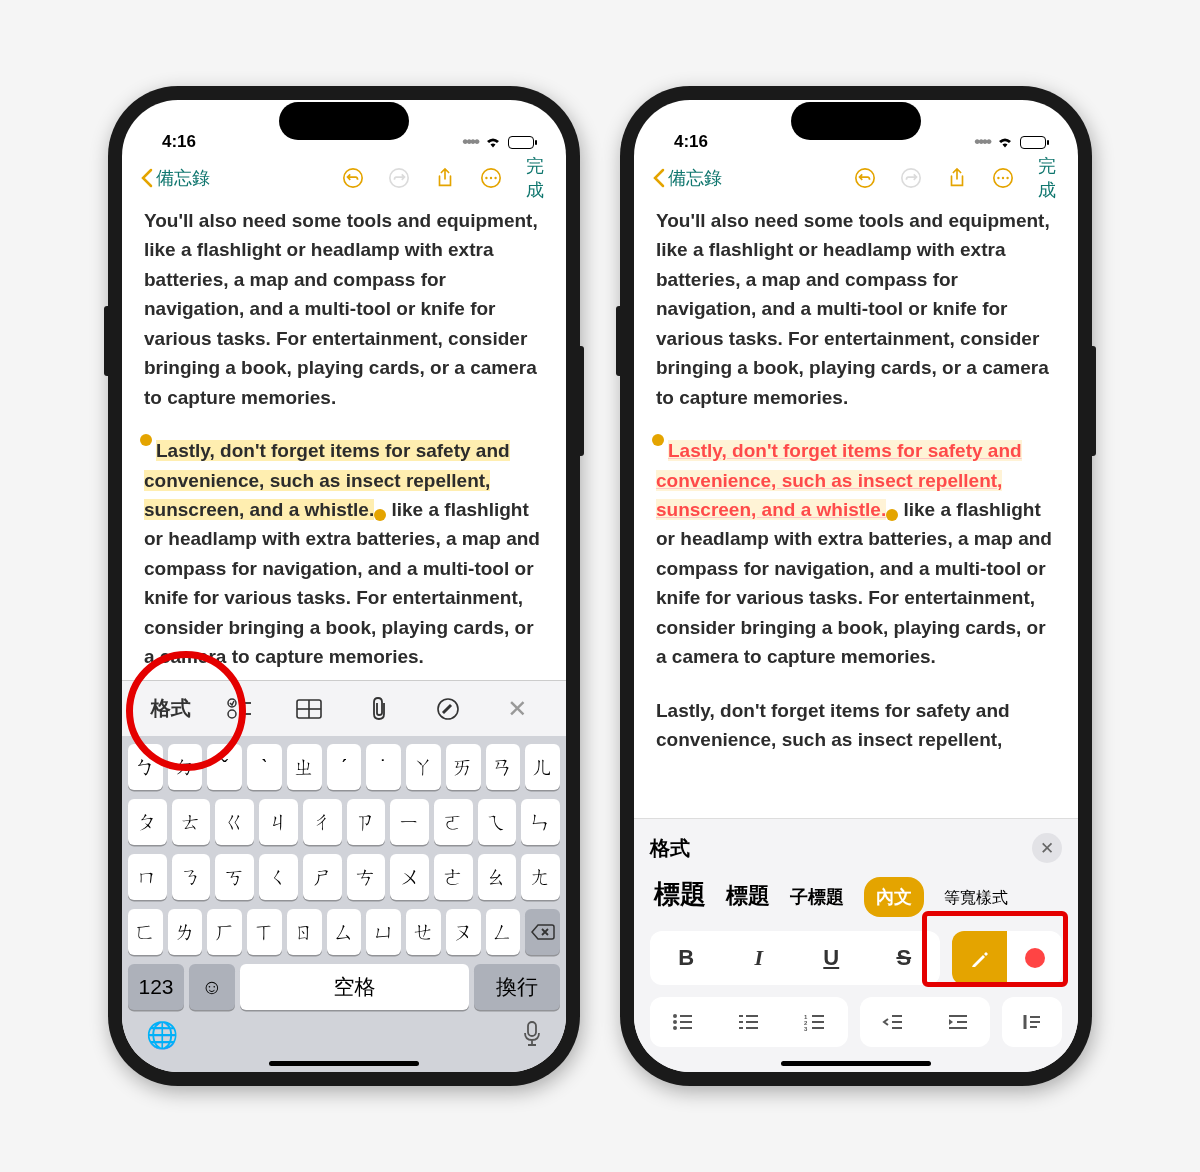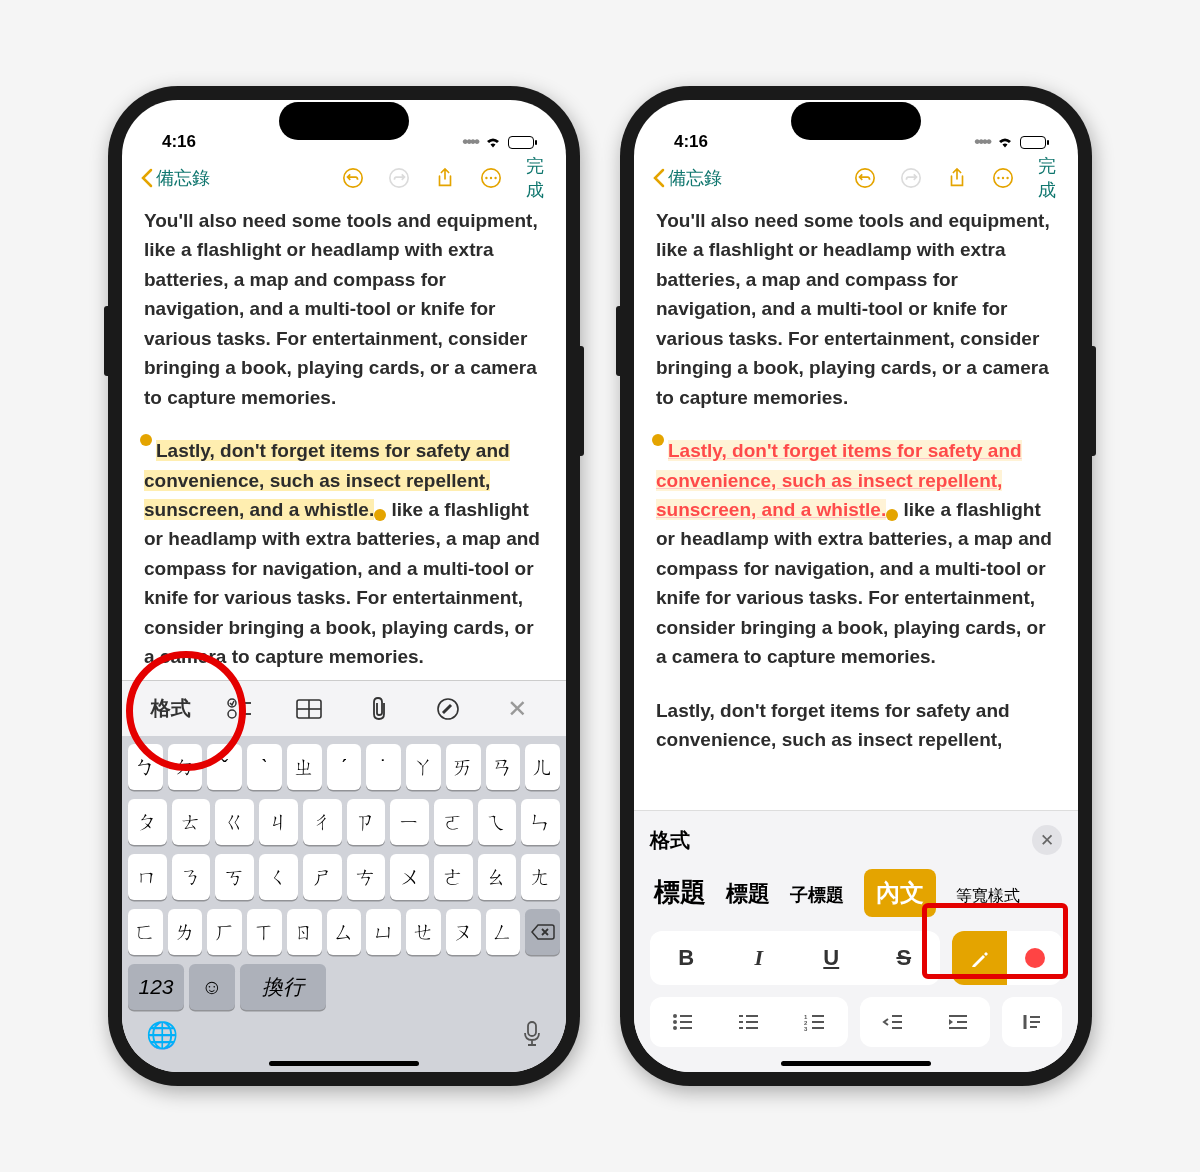--- a/index.html
+++ b/index.html
@@ -135,39 +135,39 @@
     background:#fff;
     border-radius:6px;
     box-shadow: 0 1.5px 0 rgba(0,0,0,.3);
     display:flex;
     align-items:center;
     justify-content:center;
     font-size: 21px;
   }
   .key.gray { background:#adb1ba; }
   .space-row { display:flex; gap:5px; }
-  .space-row .key { height:46px;font-style:italic; }
+  .space-row .key { height:46px; }
   .bottom-kb { display:flex; justify-content:space-between; padding:10px 18px 0 18px; color:#555;}
   .home-ind { width:150px; height:5px; background:#000; border-radius:4px; margin:10px auto 0 auto;}
 
   
   .format-panel {
     background:#f4f4f6;
     border-top:1px solid #ddd;
     padding: 14px 16px 6px 16px;
     position:relative;
   }
   .fp-head { display:flex; justify-content:space-between; align-items:center; margin-bottom:14px;}
   .fp-title { font-size:20px; font-weight:700;}
   .fp-x { width:30px; height:30px; background:#e2e2e6; border-radius:50%; display:flex; align-items:center; justify-content:center; color:#666; font-size:17px;}
   .fp-styles { display:flex; gap:20px; align-items:baseline; margin-bottom:14px; padding-left:4px;}
   .fp-styles span:nth-child(1){ font-size:26px; font-weight:800;}
   .fp-styles span:nth-child(2){ font-size:22px; font-weight:700;}
   .fp-styles span:nth-child(3){ font-size:18px; font-weight:600;}
-  .pill { background:#e4a400; color:#fff; padding:8px 12px; border-radius:8px; font-size:24px; font-weight:600;}
+  .pill { background:#e4a400; color:#fff; padding:8px 12px; border-radius:16px; font-size:18px; font-weight:600;}
   .fp-styles span:nth-child(5){ font-size:16px;}
   .seg { display:flex; gap:12px; margin-bottom:12px;}
   .seg-group { flex:1; display:flex; background:#fff; border-radius:12px; overflow:hidden; height:54px;}
   .seg-btn { flex:1; display:flex; align-items:center; justify-content:center; font-size:22px; font-weight:600; color:#333;}
   .seg-color { width:110px; background:#fff; border-radius:12px; display:flex; align-items:center; justify-content:space-evenly;}
   .pencil { background:#e4a400; flex:1; height:100%; display:flex; align-items:center; justify-content:center; border-radius:12px 0 0 12px;}
   .cdot { width:20px; height:20px; border-radius:50%; background:#ff4444;}
   .red-rect { position:absolute; border:5px solid #e40000; border-radius:6px; width:146px; height:76px; right:10px; top:92px;}
   .seg2 { display:flex; gap:12px;}
   .seg2 .seg-group{ height:50px;}
@@ -316,20 +316,21 @@
           <div class="key gray">
             <svg width="24" height="18" viewBox="0 0 24 18">
               <path d="M7 2 H21 Q23 2 23 4 V14 Q23 16 21 16 H7 L1 9 Z" stroke="#333" stroke-width="1.5" fill="none"></path>
               <path d="M11 6 L17 12 M17 6 L11 12" stroke="#333" stroke-width="1.8"></path>
             </svg>
           </div>
         </div>
       <div class="space-row">
         <div class="key gray" style="flex:0 0 56px">123</div>
         <div class="key gray" style="flex:0 0 46px">☺</div>
+        <div class="key" style="flex:1">空格</div>
         <div class="key gray" style="flex:0 0 86px">換行</div>
       </div>
       <div class="bottom-kb">
         <span style="font-size:26px;">🌐</span>
         <span>
             <svg width="20" height="28" viewBox="0 0 20 28">
               <rect x="6" y="2" width="8" height="14" rx="4" stroke="#555" stroke-width="1.8" fill="none"></rect>
               <path d="M3 13 Q3 20 10 20 Q17 20 17 13 M10 20 V25 M6 25 H14" stroke="#555" stroke-width="1.8" fill="none"></path>
             </svg>
           </span>

